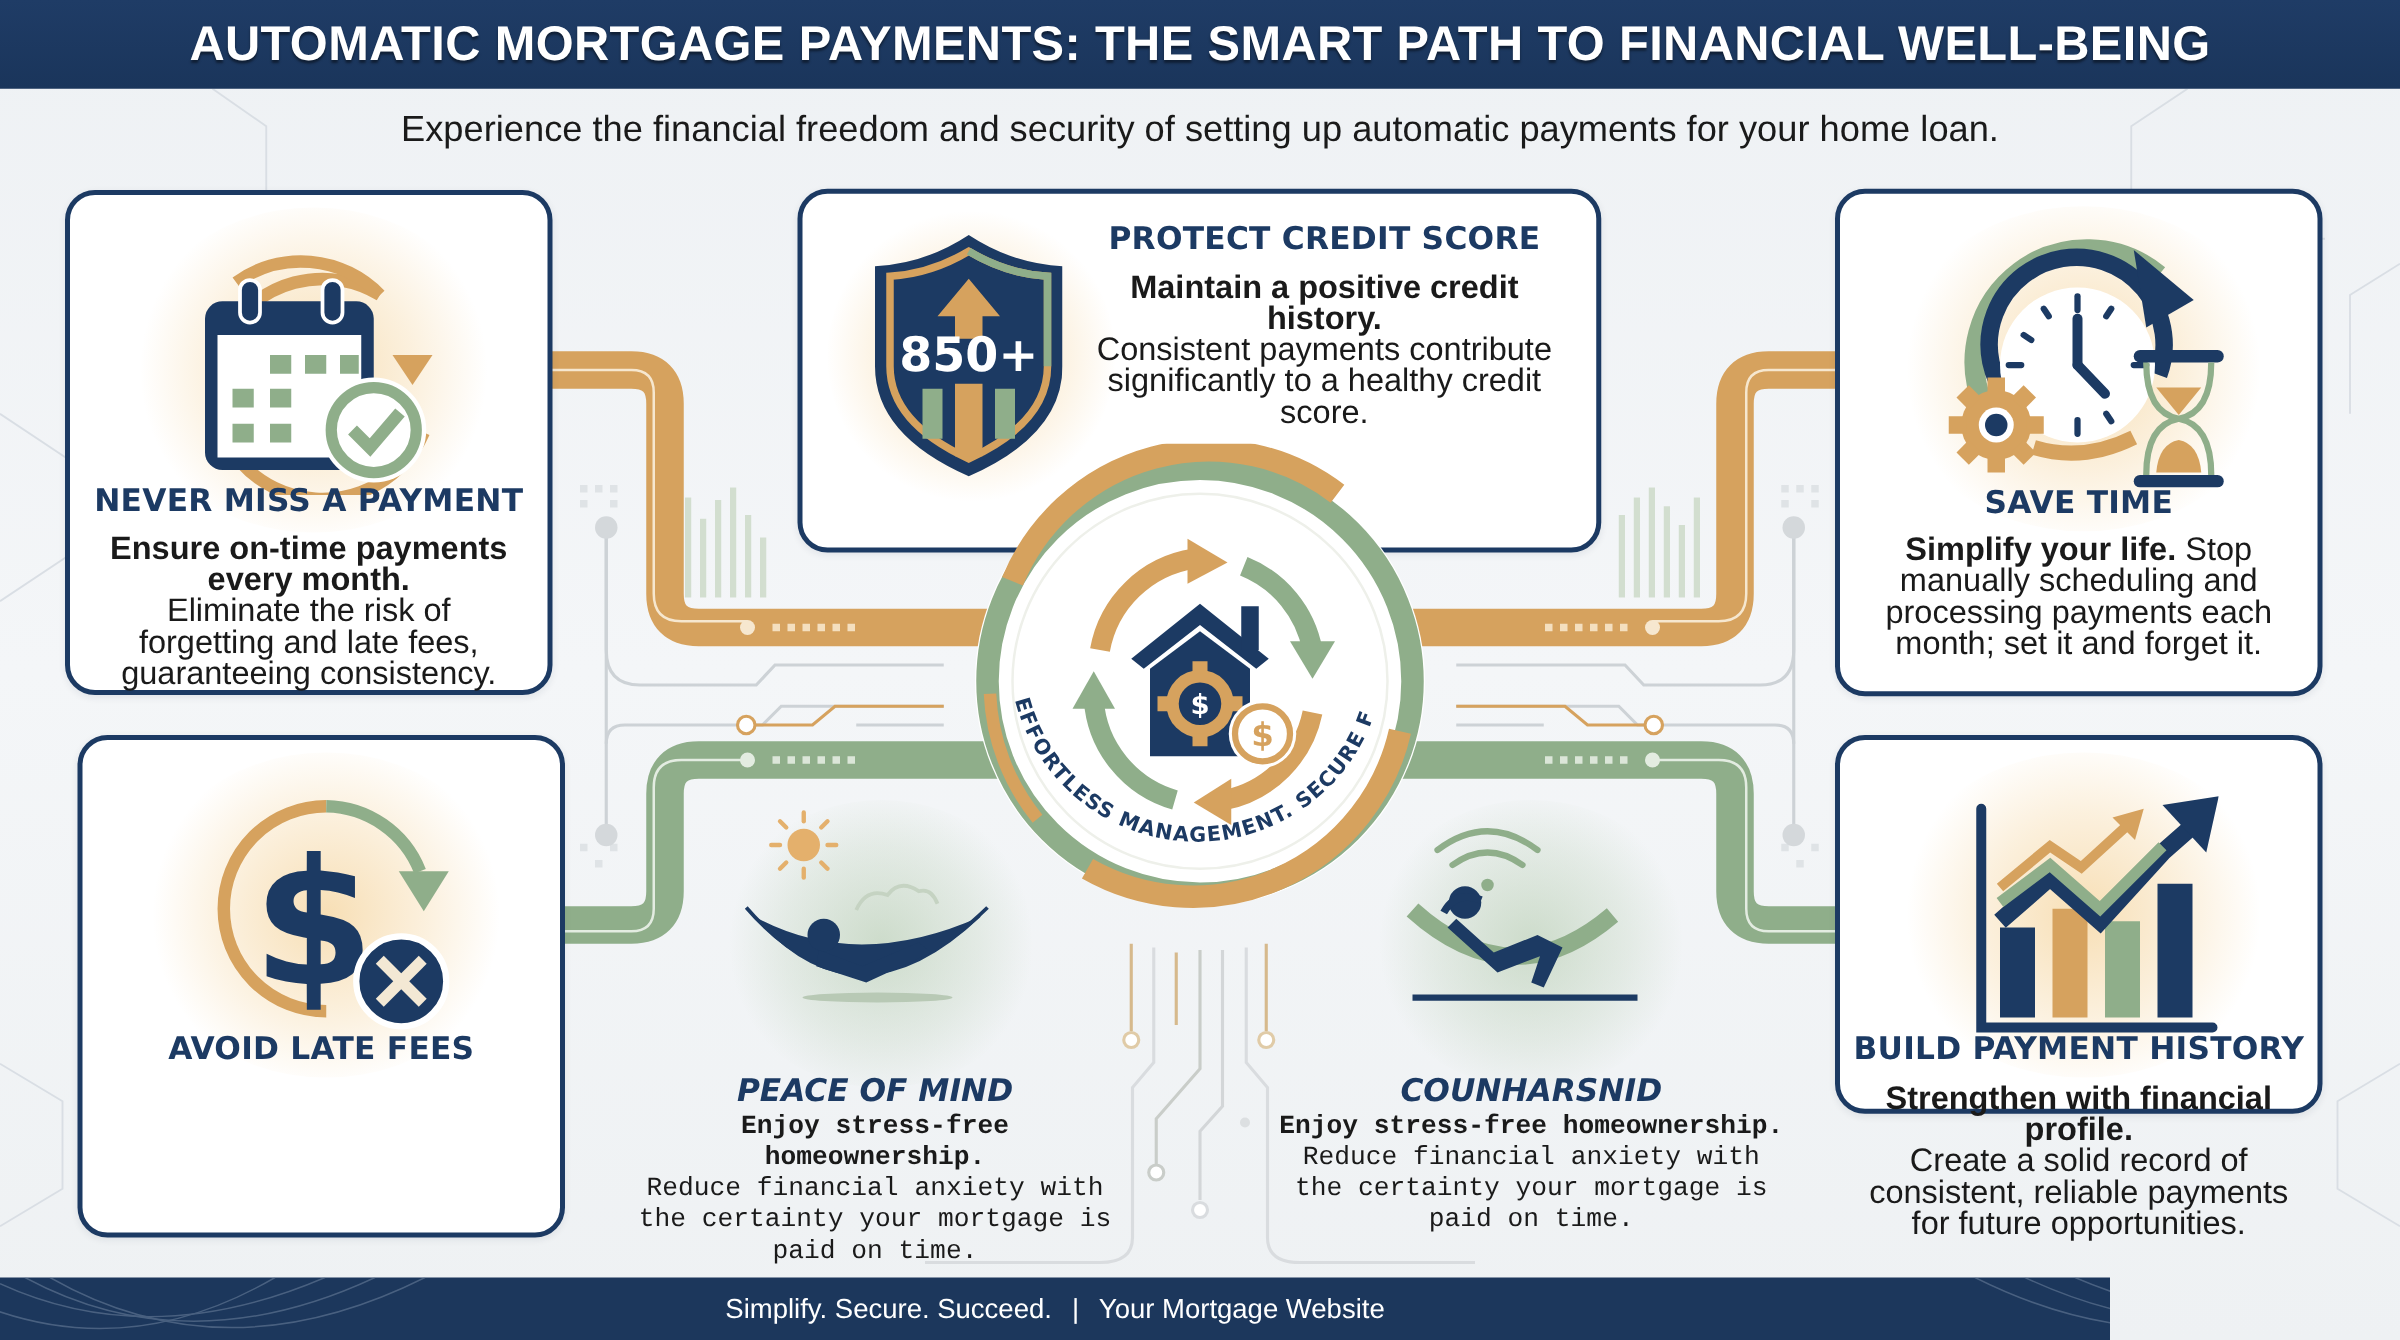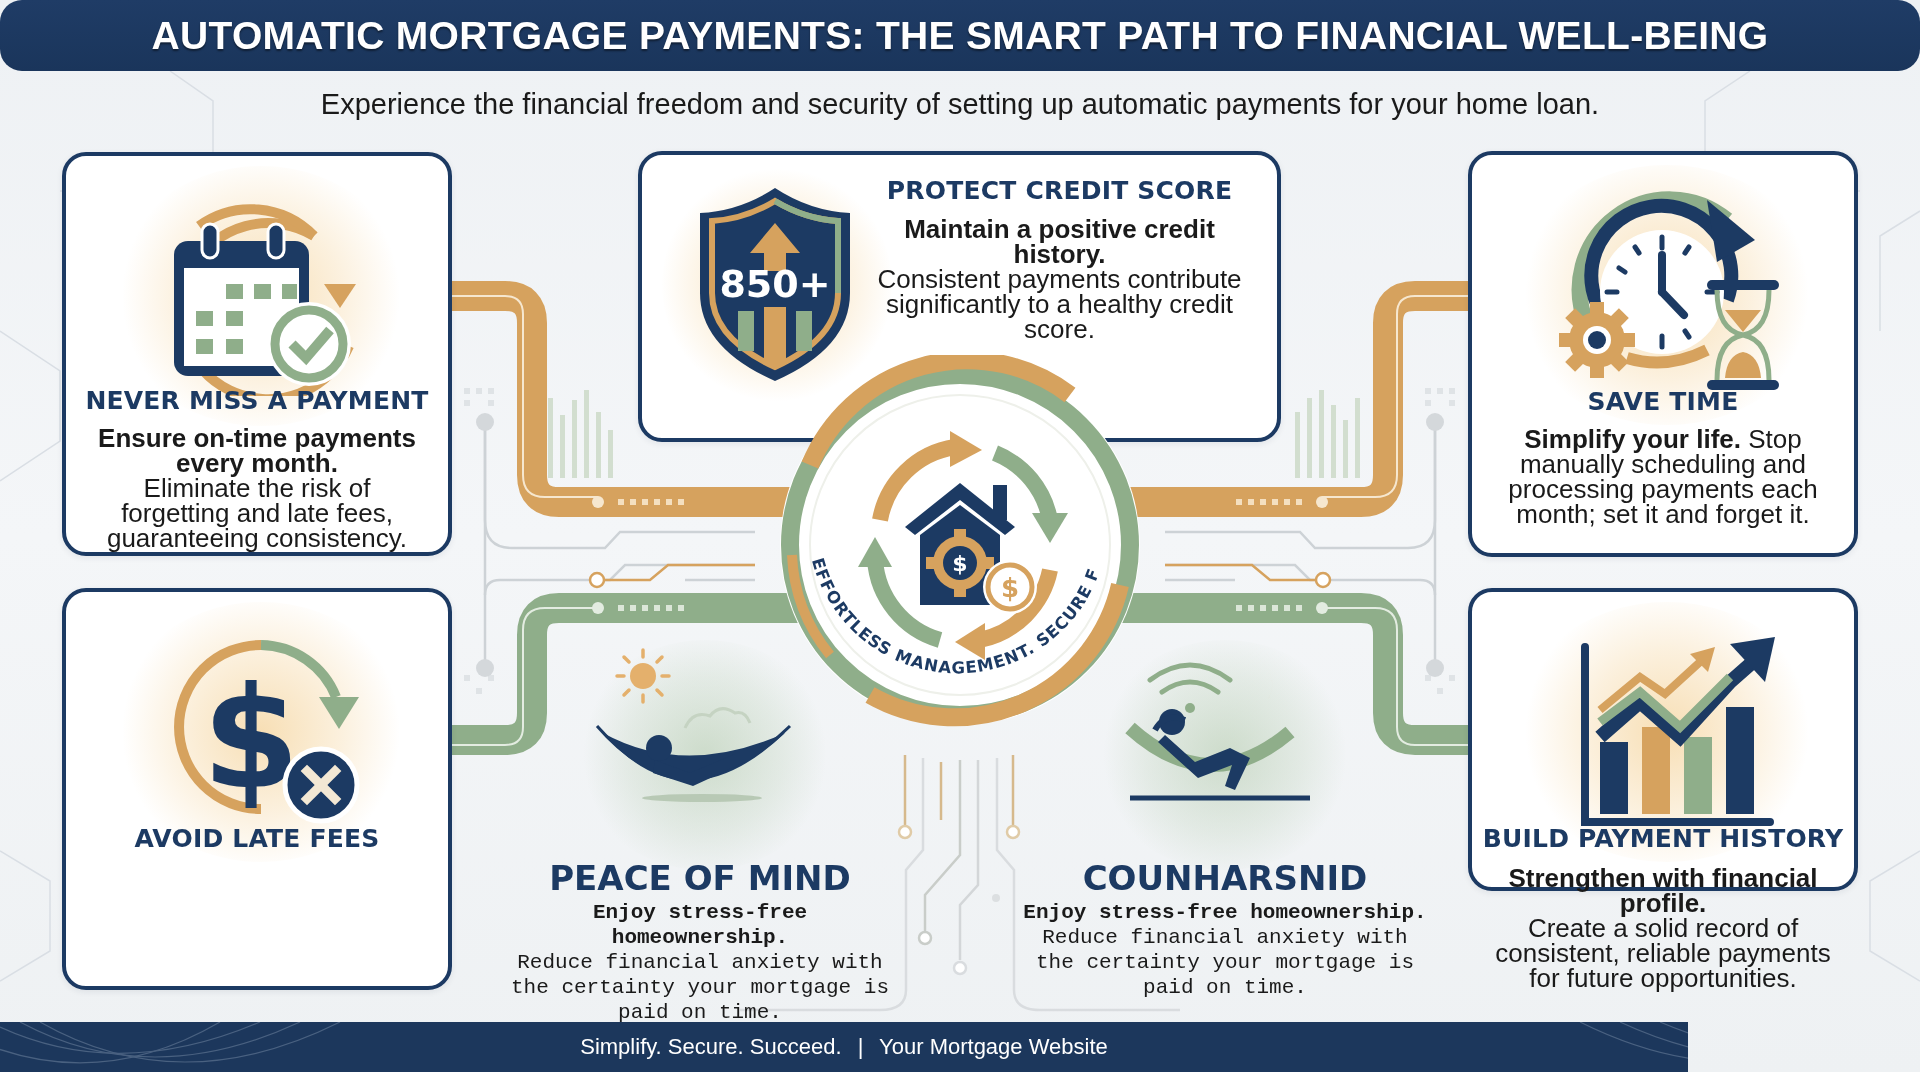--- a/index.html
+++ b/index.html
@@ -7,21 +7,21 @@
   body {
     position: relative;
     font-family: "DejaVu Sans", sans-serif;
     background: linear-gradient(180deg, #eef1f4 0%, #f4f6f8 50%, #eef1f3 100%);
     color: #1b1b1b;
   }
   .bg-lines { position: absolute; left: 0; top: 71px; width: 1920px; height: 952px; pointer-events: none; }
   .header {
     position: absolute; left: 0; top: 0; width: 1920px; height: 71px;
     background: linear-gradient(180deg, #1f3c66 0%, #1a355b 100%);
-    display: flex; align-items: center; justify-content: center; border-radius: 22px;
+    display: flex; align-items: center; justify-content: center;
   }
   .header-title {
     color: #ffffff; font-family: "Liberation Sans", sans-serif; font-weight: bold;
     font-size: 39px; letter-spacing: 0.3px;
     text-shadow: 0 2px 2px rgba(0,0,0,0.45);
   }
   .subtitle {
     position: absolute; left: 0; top: 88px; width: 1920px; text-align: center;
     font-family: "Liberation Sans", sans-serif; font-size: 29px; color: #1a1a1a;
   }
@@ -44,21 +44,21 @@
   .glow {
     position: absolute; border-radius: 50%;
     background: radial-gradient(circle, rgba(241,196,120,0.55) 0%, rgba(241,196,120,0.25) 40%, rgba(255,255,255,0) 70%);
   }
   .glow-green {
     position: absolute; border-radius: 50%;
     background: radial-gradient(circle, rgba(160,190,150,0.45) 0%, rgba(160,190,150,0.18) 45%, rgba(255,255,255,0) 70%);
   }
   .open-block { position: absolute; text-align: center; }
   .open-title {
-    font-family: "DejaVu Sans", sans-serif; font-weight: bold; color: #1c3a63; font-size: 34px;
+    font-family: "DejaVu Sans", sans-serif; font-weight: bold; color: #1c3a63; font-size: 25px; font-style: italic;
   }
   .open-desc {
     margin-top: 2px;
     font-family: Liberation Mono, monospace; font-size: 21px; line-height: 25px; color: #1a1a1a;
   }
   .open-desc b { display: block; font-weight: bold; }
   .footer {
     position: absolute; left: 0; top: 1022px; width: 1688px; height: 50px;
     background: #1c375c; overflow: hidden;
     display: flex; align-items: center; justify-content: center;
@@ -203,21 +203,21 @@
     <path d="M960,760 L960,855 L925,895 L925,932" stroke="#c9cdc9"></path>
     <path d="M978,760 L978,885 L960,905 L960,960" stroke="#d3d6d8"></path>
   </g>
   <circle cx="905" cy="832" r="6" fill="#fff" stroke="#e0cba7" stroke-width="2.5"></circle>
   <circle cx="1013" cy="832" r="6" fill="#fff" stroke="#e0cba7" stroke-width="2.5"></circle>
   <circle cx="925" cy="938" r="6" fill="#fff" stroke="#c9cdc9" stroke-width="2.5"></circle>
   <circle cx="960" cy="968" r="6" fill="#fff" stroke="#d9dcdf" stroke-width="2.5"></circle>
   <circle cx="996" cy="898" r="4" fill="#dcdfe1"></circle>
 </svg>
 
-<div class="card" style="left:62px;top:152px;width:390px;height:404px;">
+<div class="card" style="left:52px;top:152px;width:390px;height:404px;">
   <div class="glow" style="left:45px;top:10px;width:300px;height:260px;"></div>
   <svg class="icon-wrap" style="left:78px;top:40px" width="230" height="200" viewBox="0 0 230 200">
     <path d="M170,40 A88,88 0 1 0 205,150" stroke="#d6a25e" stroke-width="10" fill="none"></path>
     <path d="M55,30 A88,88 0 0 1 170,40" stroke="#d6a25e" stroke-width="10" fill="none"></path>
     <polygon points="180,88 212,88 196,112" fill="#d6a25e"></polygon>
     <rect x="30" y="45" width="135" height="135" rx="14" fill="#1c3a63"></rect>
     <rect x="40" y="72" width="115" height="98" fill="#fff"></rect>
     <rect x="58" y="28" width="16" height="34" rx="8" fill="#1c3a63" stroke="#fff" stroke-width="3"></rect>
     <rect x="124" y="28" width="16" height="34" rx="8" fill="#1c3a63" stroke="#fff" stroke-width="3"></rect>
     <g fill="#8fae8a">

